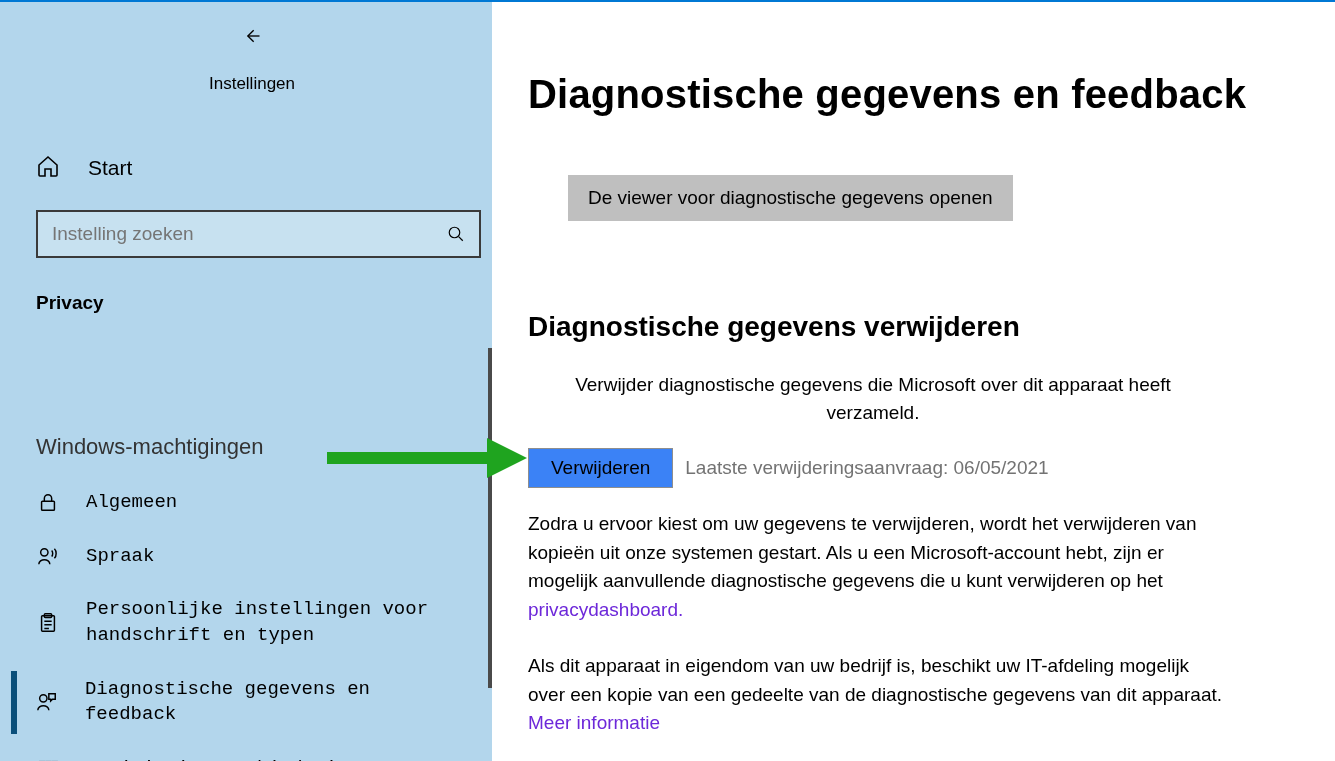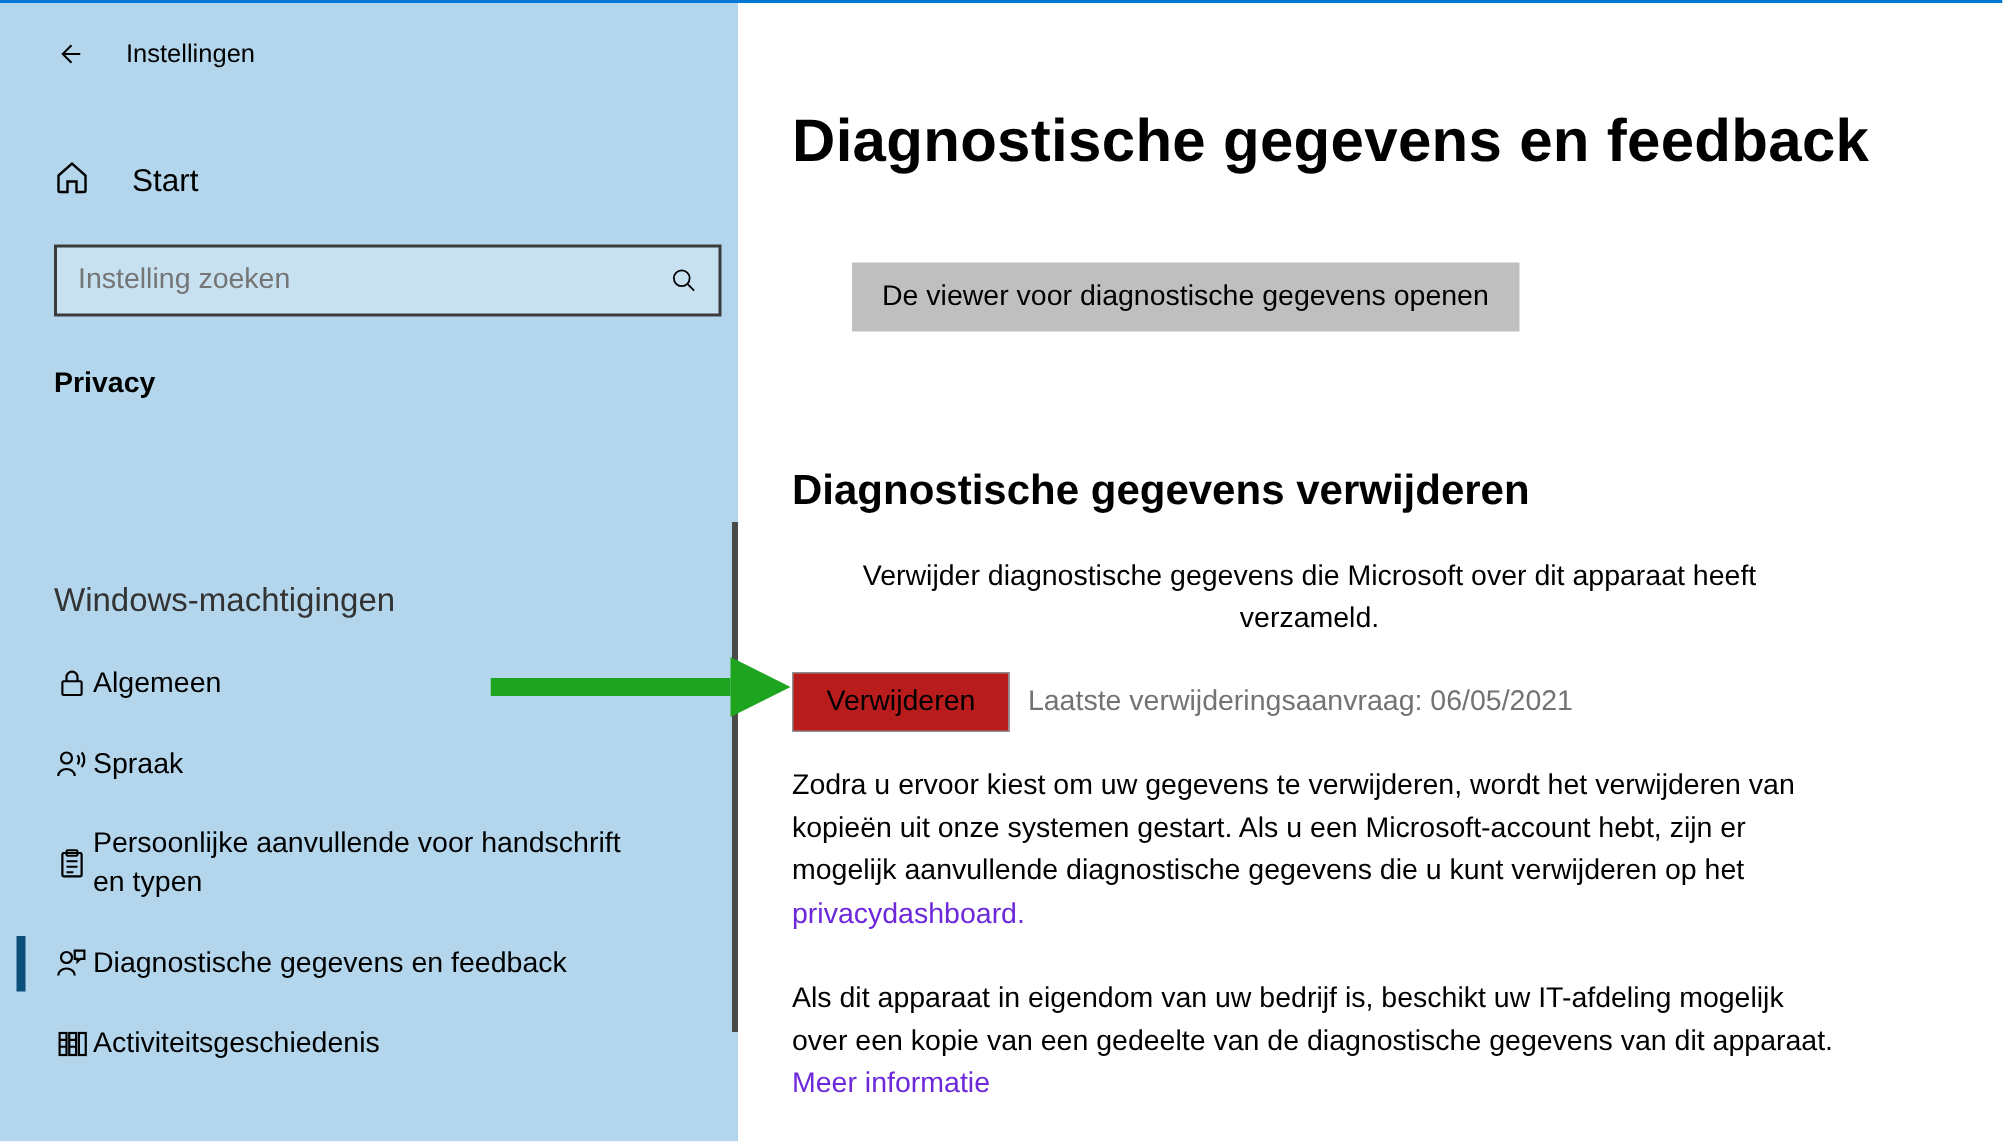--- a/index.html
+++ b/index.html
@@ -1,45 +1,45 @@
 <!DOCTYPE html>
 <html><head>
 <meta charset="utf-8">
 <style>
   * { box-sizing: border-box; margin: 0; padding: 0; }
   body { font-family: "Segoe UI", Tahoma, sans-serif; background: #fff; color: #000; width: 1335px; height: 761px; overflow: hidden; position: relative; }
   .window { display: flex; width: 100%; height: 100%; border-top: 2px solid #0078d4; }
   .sidebar { width: 492px; background: #b3d6ec; display: flex; flex-direction: column; position: relative; }
-  .sidebar-header { display: flex; align-items: center; padding: 24px 24px 24px 36px; gap: 28px; }
+  .sidebar-header { display: flex; align-items: center; padding: 24px 24px 24px 36px; gap: 28px; flex-direction: column; }
   .back-arrow { width: 20px; height: 20px; display: flex; align-items: center; justify-content: center; cursor: pointer; }
   .back-arrow svg { width: 20px; height: 20px; }
   .app-title { font-size: 17px; }
   .start-row { display: flex; align-items: center; gap: 28px; padding: 0 36px; margin-top: 36px; cursor: pointer; }
   .home-icon svg { width: 24px; height: 24px; }
   .start-label { font-size: 21px; }
   .search-wrap { padding: 0 36px; margin-top: 28px; }
   .search-box { position: relative; width: 445px; height: 48px; border: 2px solid #3a3a3a; background: #c7e1f0; display: flex; align-items: center; padding: 0 14px; }
   .search-input { border: none; outline: none; background: transparent; font-size: 19px; color: #000; flex: 1; }
   .search-icon { display: flex; align-items: center; }
   .search-icon svg { width: 18px; height: 18px; }
   .section-label { font-size: 19px; font-weight: 600; padding: 0 36px; margin-top: 34px; }
   .nav-group-label { font-size: 22px; color: #333; padding: 0 36px; margin-top: 120px; margin-bottom: 16px; }
-  .nav-item { display: flex; align-items: center; gap: 2px; padding: 14px 36px; cursor: pointer; position: relative; }
+  .nav-item { display: flex; align-items: center; gap: 26px; padding: 14px 36px; cursor: pointer; position: relative; font-family: Liberation Mono, monospace; }
   .nav-item.selected::before { content: ""; position: absolute; left: 11px; top: 8px; bottom: 8px; width: 6px; background: #0a4f7a; }
   .nav-icon { width: 24px; display: flex; align-items: center; justify-content: center; }
   .nav-icon svg { width: 22px; height: 22px; }
   .nav-label { font-size: 19px; line-height: 1.35; }
   .scroll-thumb { position: absolute; right: 0; top: 346px; width: 4px; height: 340px; background: #4a4a4a; }
   .content { flex: 1; padding: 70px 60px 0 36px; overflow: hidden; }
   .page-title { font-size: 40px; font-weight: 600; letter-spacing: 0.2px; }
   .open-viewer-btn { margin-top: 58px; background: #bfbfbf; border: none; font-size: 19px; padding: 12px 20px; color: #000; cursor: pointer; margin-left: 40px; }
   .section-heading { font-size: 28px; font-weight: 600; margin-top: 90px; }
   .para { font-size: 19px; margin-top: 28px; line-height: 1.45; max-width: 690px; text-align: center; }
   .delete-row { display: flex; align-items: center; gap: 12px; margin-top: 22px; }
-  .delete-btn { background: #b91c1c; border: 1px solid #8e8e8e; font-size: 19px; padding: 8px 22px; cursor: pointer; }
+  .delete-btn { background: #3b82f6; border: 1px solid #8e8e8e; font-size: 19px; padding: 8px 22px; cursor: pointer; }
   .red-text { color: #737373; font-size: 19px; }
   .body-para { font-size: 19px; margin-top: 22px; line-height: 1.5; max-width: 700px; }
   .body-para2 { font-size: 19px; margin-top: 28px; line-height: 1.5; max-width: 700px; }
   .link { color: #6d28d9; text-decoration: none; cursor: pointer; }
   .arrow-annot { position: absolute; left: 327px; top: 428px; pointer-events: none; }
 </style>
 </head>
 <body>
 
 <div class="window">
@@ -102,21 +102,21 @@
     </div>
 
     <div class="nav-item">
       <span class="nav-icon">
         <svg viewBox="0 0 24 24" fill="none" stroke="#000" stroke-width="1.6">
             <rect x="5" y="4" width="14" height="17" rx="1"></rect>
             <rect x="8" y="2" width="8" height="4" rx="1"></rect>
             <path d="M8 10h8M8 14h8M8 18h5"></path>
           </svg>
       </span>
-      <span class="nav-label" style="max-width:360px;">Persoonlijke aanvullende voor handschrift en typen</span>
+      <span class="nav-label" style="max-width:360px;">Persoonlijke instellingen voor handschrift en typen</span>
     </div>
 
     <div class="nav-item selected">
       <span class="nav-icon">
         <svg viewBox="0 0 24 24" fill="none" stroke="#000" stroke-width="1.6">
             <circle cx="8" cy="8" r="4"></circle>
             <path d="M2 21c0-3 3-5 6-5s6 2 6 5"></path>
             <path d="M14 3h7v6h-3l-2 2v-2h-2z"></path>
           </svg>
       </span>

